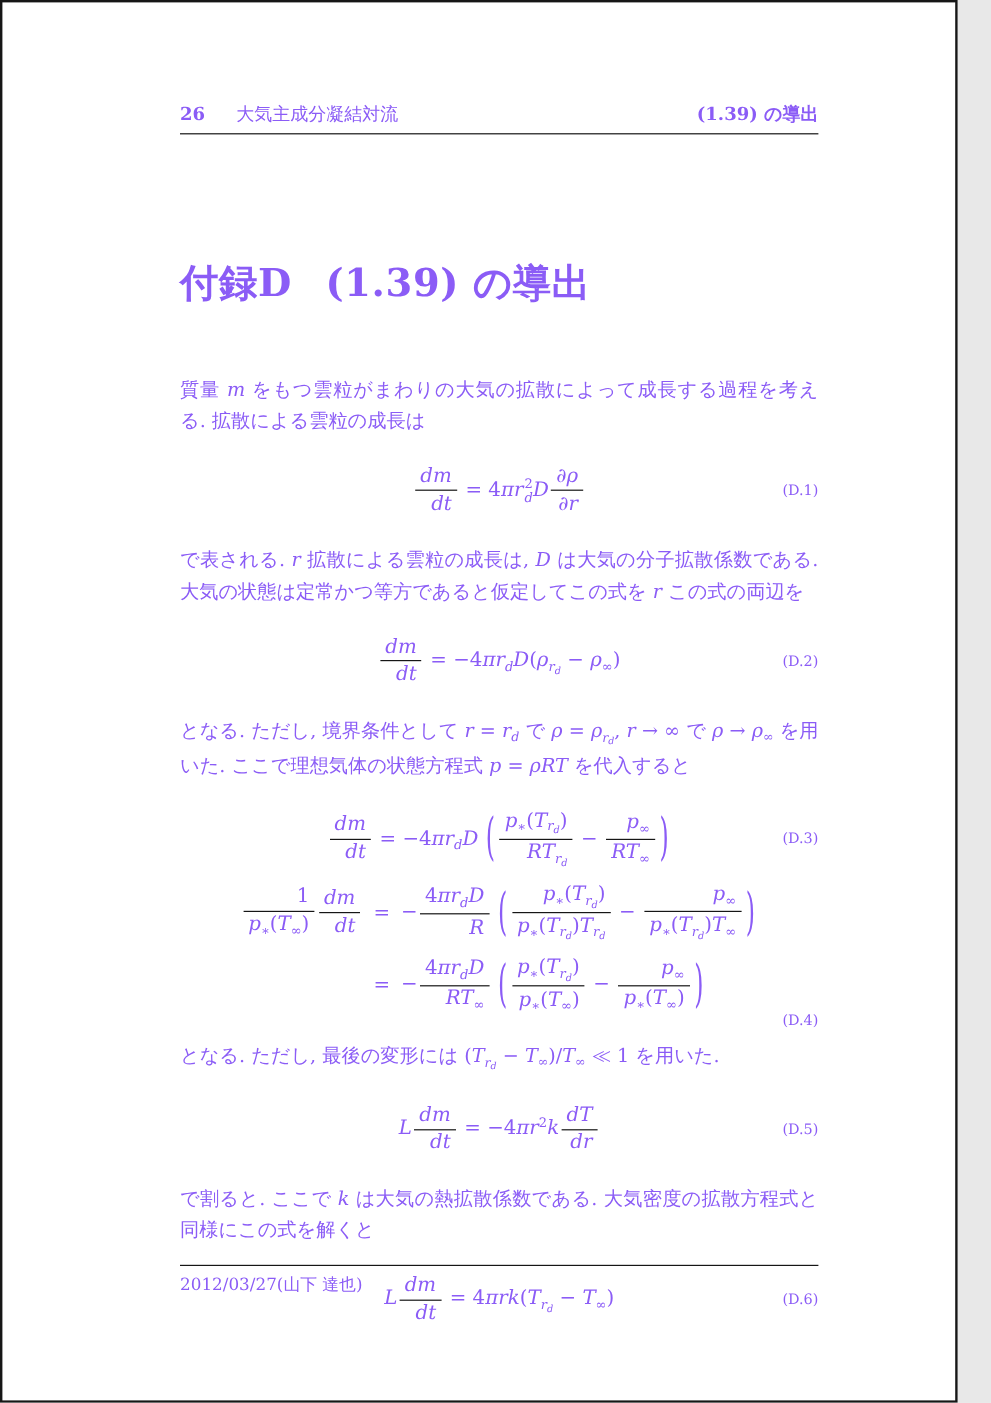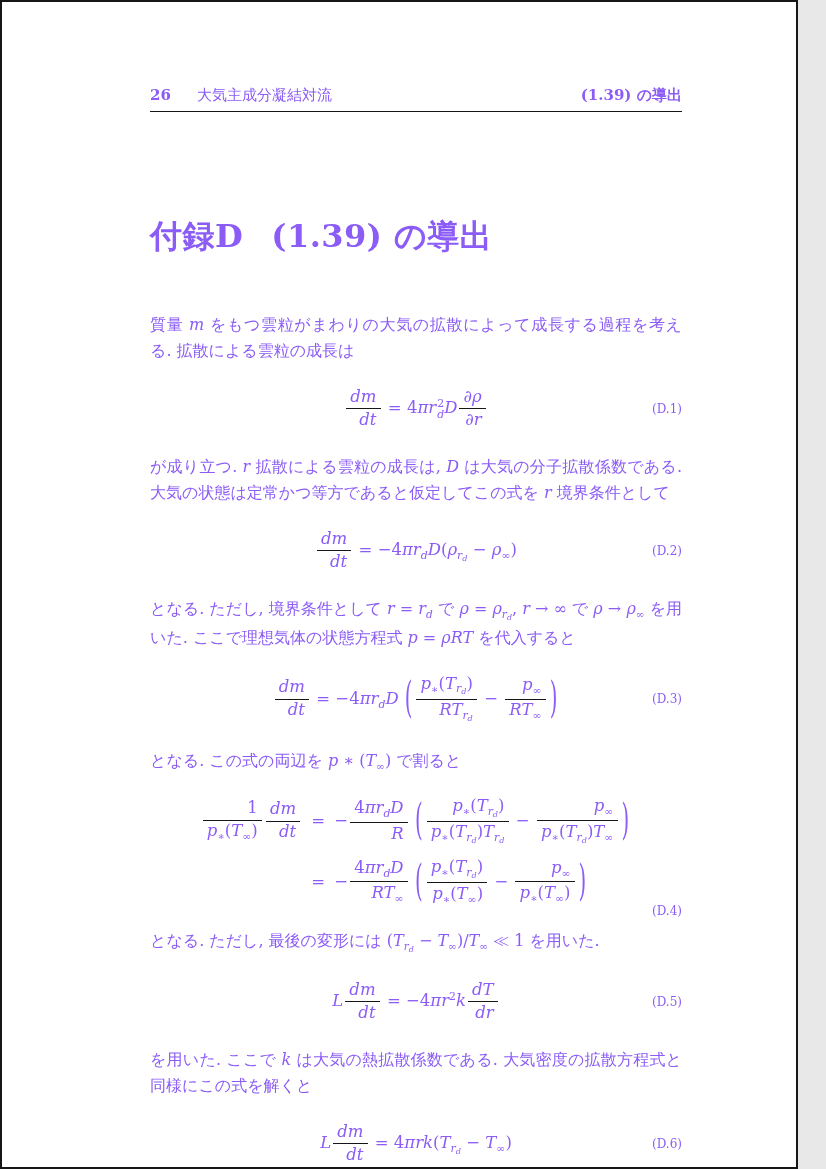--- a/index.html
+++ b/index.html
@@ -94,29 +94,28 @@
   </div>
 
   <h1 class="apptitle">
     <span>付録D</span>
     <span>(1.39) の導出</span>
   </h1>
 
   <div class="docbody">
       <p><span class="mt-jp">質量 </span><span class="mt-it">m</span><span class="mt-jp"> をもつ雲粒がまわりの大気の拡散によって成長する過程を考える. 拡散による雲粒の成長は</span></p>
       <div class="eq-line"><span class="eq-center"><span class="mfrac"><span class="mnum"><span class="mt-it">dm</span></span><span class="mden"><span class="mt-it">dt</span></span></span><span class="mt-rm"> = 4</span><span class="mt-it">πr</span><span class="mss"><span class="mss-sup"><span class="mt-rm">2</span></span><span class="mss-sub"><span class="mt-it">d</span></span></span><span class="mt-it">D</span><span class="mfrac"><span class="mnum"><span class="mt-it">∂ρ</span></span><span class="mden"><span class="mt-it">∂r</span></span></span></span><span class="eq-label">(D.1)</span></div>
-      <p><span class="mt-jp">が成り立つ. </span><span class="mt-it">r</span><span class="mt-jp"> 拡散による雲粒の成長は, </span><span class="mt-it">D</span><span class="mt-jp"> は大気の分子拡散係数である. 大気の状態は定常かつ等方であると仮定してこの式を </span><span class="mt-it">r</span><span class="mt-jp"> 境界条件として</span></p>
+      <p><span class="mt-jp">で表される. </span><span class="mt-it">r</span><span class="mt-jp"> 拡散による雲粒の成長は, </span><span class="mt-it">D</span><span class="mt-jp"> は大気の分子拡散係数である. 大気の状態は定常かつ等方であると仮定してこの式を </span><span class="mt-it">r</span><span class="mt-jp"> この式の両辺を</span></p>
       <div class="eq-line"><span class="eq-center"><span class="mfrac"><span class="mnum"><span class="mt-it">dm</span></span><span class="mden"><span class="mt-it">dt</span></span></span><span class="mt-rm"> = −4</span><span class="mt-it">πr</span><span class="msub"><span class="mt-it">d</span></span><span class="mt-it">D</span><span class="mt-rm">(</span><span class="mt-it">ρ</span><span class="msub"><span class="mt-it">r</span><span class="msub"><span class="mt-it">d</span></span></span><span class="mt-rm"> − </span><span class="mt-it">ρ</span><span class="msub"><span class="mt-rm">∞</span></span><span class="mt-rm">)</span></span><span class="eq-label">(D.2)</span></div>
       <p><span class="mt-jp">となる. ただし, 境界条件として </span><span class="mt-it">r</span><span class="mt-rm"> = </span><span class="mt-it">r</span><span class="msub"><span class="mt-it">d</span></span><span class="mt-jp"> で </span><span class="mt-it">ρ</span><span class="mt-rm"> = </span><span class="mt-it">ρ</span><span class="msub"><span class="mt-it">r</span><span class="msub"><span class="mt-it">d</span></span></span><span class="mt-rm">, </span><span class="mt-it">r</span><span class="mt-rm"> → ∞</span><span class="mt-jp"> で </span><span class="mt-it">ρ</span><span class="mt-rm"> → </span><span class="mt-it">ρ</span><span class="msub"><span class="mt-rm">∞</span></span><span class="mt-jp"> を用いた. ここで理想気体の状態方程式 </span><span class="mt-it">p</span><span class="mt-rm"> = </span><span class="mt-it">ρRT</span><span class="mt-jp"> を代入すると</span></p>
       <div class="eq-line"><span class="eq-center"><span class="mfrac"><span class="mnum"><span class="mt-it">dm</span></span><span class="mden"><span class="mt-it">dt</span></span></span><span class="mt-rm"> = −4</span><span class="mt-it">πr</span><span class="msub"><span class="mt-it">d</span></span><span class="mt-it">D</span><span class="msp" style="display: inline-block; width: 0.25em;"></span><span class="mparen">
             <span class="pglyph">(</span>
             <span class="pbody"><span class="mfrac"><span class="mnum"><span class="mt-it">p</span><span class="msub"><span class="mt-rm">∗</span></span><span class="mt-rm">(</span><span class="mt-it">T</span><span class="msub"><span class="mt-it">r</span><span class="msub"><span class="mt-it">d</span></span></span><span class="mt-rm">)</span></span><span class="mden"><span class="mt-it">RT</span><span class="msub"><span class="mt-it">r</span><span class="msub"><span class="mt-it">d</span></span></span></span></span><span class="mt-rm"> − </span><span class="mfrac"><span class="mnum"><span class="mt-it">p</span><span class="msub"><span class="mt-rm">∞</span></span></span><span class="mden"><span class="mt-it">RT</span><span class="msub"><span class="mt-rm">∞</span></span></span></span></span>
             <span class="pglyph">)</span>
           </span></span><span class="eq-label">(D.3)</span></div>
-      <p><span class="mt-jp">となる. この式の両辺を </span><span class="mt-it">p</span><span class="mt-rm"> ∗ (</span><span class="mt-it">T</span><span class="msub"><span class="mt-rm">∞</span></span><span class="mt-rm">)</span><span class="mt-jp"> で割ると</span></p>
       <div class="eq-aligned">
         <div class="eq-grid">
           <div class="ac-l"><span class="mfrac"><span class="mnum"><span class="mt-rm">1</span></span><span class="mden"><span class="mt-it">p</span><span class="msub"><span class="mt-rm">∗</span></span><span class="mt-rm">(</span><span class="mt-it">T</span><span class="msub"><span class="mt-rm">∞</span></span><span class="mt-rm">)</span></span></span><span class="mfrac"><span class="mnum"><span class="mt-it">dm</span></span><span class="mden"><span class="mt-it">dt</span></span></span></div>
           <div class="ac-m"><span class="mt-rm">=</span></div>
           <div class="ac-r"><span class="mt-rm">−</span><span class="mfrac"><span class="mnum"><span class="mt-rm">4</span><span class="mt-it">πr</span><span class="msub"><span class="mt-it">d</span></span><span class="mt-it">D</span></span><span class="mden"><span class="mt-it">R</span></span></span><span class="msp" style="display: inline-block; width: 0.2em;"></span><span class="mparen">
               <span class="pglyph">(</span>
               <span class="pbody"><span class="mfrac"><span class="mnum"><span class="mt-it">p</span><span class="msub"><span class="mt-rm">∗</span></span><span class="mt-rm">(</span><span class="mt-it">T</span><span class="msub"><span class="mt-it">r</span><span class="msub"><span class="mt-it">d</span></span></span><span class="mt-rm">)</span></span><span class="mden"><span class="mt-it">p</span><span class="msub"><span class="mt-rm">∗</span></span><span class="mt-rm">(</span><span class="mt-it">T</span><span class="msub"><span class="mt-it">r</span><span class="msub"><span class="mt-it">d</span></span></span><span class="mt-rm">)</span><span class="mt-it">T</span><span class="msub"><span class="mt-it">r</span><span class="msub"><span class="mt-it">d</span></span></span></span></span><span class="mt-rm"> − </span><span class="mfrac"><span class="mnum"><span class="mt-it">p</span><span class="msub"><span class="mt-rm">∞</span></span></span><span class="mden"><span class="mt-it">p</span><span class="msub"><span class="mt-rm">∗</span></span><span class="mt-rm">(</span><span class="mt-it">T</span><span class="msub"><span class="mt-it">r</span><span class="msub"><span class="mt-it">d</span></span></span><span class="mt-rm">)</span><span class="mt-it">T</span><span class="msub"><span class="mt-rm">∞</span></span></span></span></span>
               <span class="pglyph">)</span>
             </span></div>
           <div class="ac-l"></div>
@@ -124,18 +123,21 @@
           <div class="ac-r"><span class="mt-rm">−</span><span class="mfrac"><span class="mnum"><span class="mt-rm">4</span><span class="mt-it">πr</span><span class="msub"><span class="mt-it">d</span></span><span class="mt-it">D</span></span><span class="mden"><span class="mt-it">RT</span><span class="msub"><span class="mt-rm">∞</span></span></span></span><span class="msp" style="display: inline-block; width: 0.2em;"></span><span class="mparen">
               <span class="pglyph">(</span>
               <span class="pbody"><span class="mfrac"><span class="mnum"><span class="mt-it">p</span><span class="msub"><span class="mt-rm">∗</span></span><span class="mt-rm">(</span><span class="mt-it">T</span><span class="msub"><span class="mt-it">r</span><span class="msub"><span class="mt-it">d</span></span></span><span class="mt-rm">)</span></span><span class="mden"><span class="mt-it">p</span><span class="msub"><span class="mt-rm">∗</span></span><span class="mt-rm">(</span><span class="mt-it">T</span><span class="msub"><span class="mt-rm">∞</span></span><span class="mt-rm">)</span></span></span><span class="mt-rm"> − </span><span class="mfrac"><span class="mnum"><span class="mt-it">p</span><span class="msub"><span class="mt-rm">∞</span></span></span><span class="mden"><span class="mt-it">p</span><span class="msub"><span class="mt-rm">∗</span></span><span class="mt-rm">(</span><span class="mt-it">T</span><span class="msub"><span class="mt-rm">∞</span></span><span class="mt-rm">)</span></span></span></span>
               <span class="pglyph">)</span>
             </span></div>
         </div>
         <span class="eq-label" style="top: 75%; margin-top: 32px;">(D.4)</span>
       </div>
       <p><span class="mt-jp">となる. ただし, 最後の変形には </span><span class="mt-rm">(</span><span class="mt-it">T</span><span class="msub"><span class="mt-it">r</span><span class="msub"><span class="mt-it">d</span></span></span><span class="mt-rm"> − </span><span class="mt-it">T</span><span class="msub"><span class="mt-rm">∞</span></span><span class="mt-rm">)/</span><span class="mt-it">T</span><span class="msub"><span class="mt-rm">∞</span></span><span class="mt-rm"> ≪ 1</span><span class="mt-jp"> を用いた.</span></p>
       <div class="eq-line"><span class="eq-center"><span class="mt-it">L</span><span class="mfrac"><span class="mnum"><span class="mt-it">dm</span></span><span class="mden"><span class="mt-it">dt</span></span></span><span class="mt-rm"> = −4</span><span class="mt-it">πr</span><span class="msup"><span class="mt-rm">2</span></span><span class="mt-it">k</span><span class="mfrac"><span class="mnum"><span class="mt-it">dT</span></span><span class="mden"><span class="mt-it">dr</span></span></span></span><span class="eq-label">(D.5)</span></div>
-      <p><span class="mt-jp">を用いた. ここで </span><span class="mt-it">k</span><span class="mt-jp"> は大気の熱拡散係数である. 大気密度の拡散方程式と同様にこの式を解くと</span></p>
+      <p><span class="mt-jp">で割ると. ここで </span><span class="mt-it">k</span><span class="mt-jp"> は大気の熱拡散係数である. 大気密度の拡散方程式と同様にこの式を解くと</span></p>
       <div class="eq-line"><span class="eq-center"><span class="mt-it">L</span><span class="mfrac"><span class="mnum"><span class="mt-it">dm</span></span><span class="mden"><span class="mt-it">dt</span></span></span><span class="mt-rm"> = 4</span><span class="mt-it">πrk</span><span class="mt-rm">(</span><span class="mt-it">T</span><span class="msub"><span class="mt-it">r</span><span class="msub"><span class="mt-it">d</span></span></span><span class="mt-rm"> − </span><span class="mt-it">T</span><span class="msub"><span class="mt-rm">∞</span></span><span class="mt-rm">)</span></span><span class="eq-label">(D.6)</span></div>
     </div>
 
+  <div class="pagefoot">
+    <span>2012/03/27(山下 達也)</span>
+  </div>
 
 </div>
 
 </body></html>

